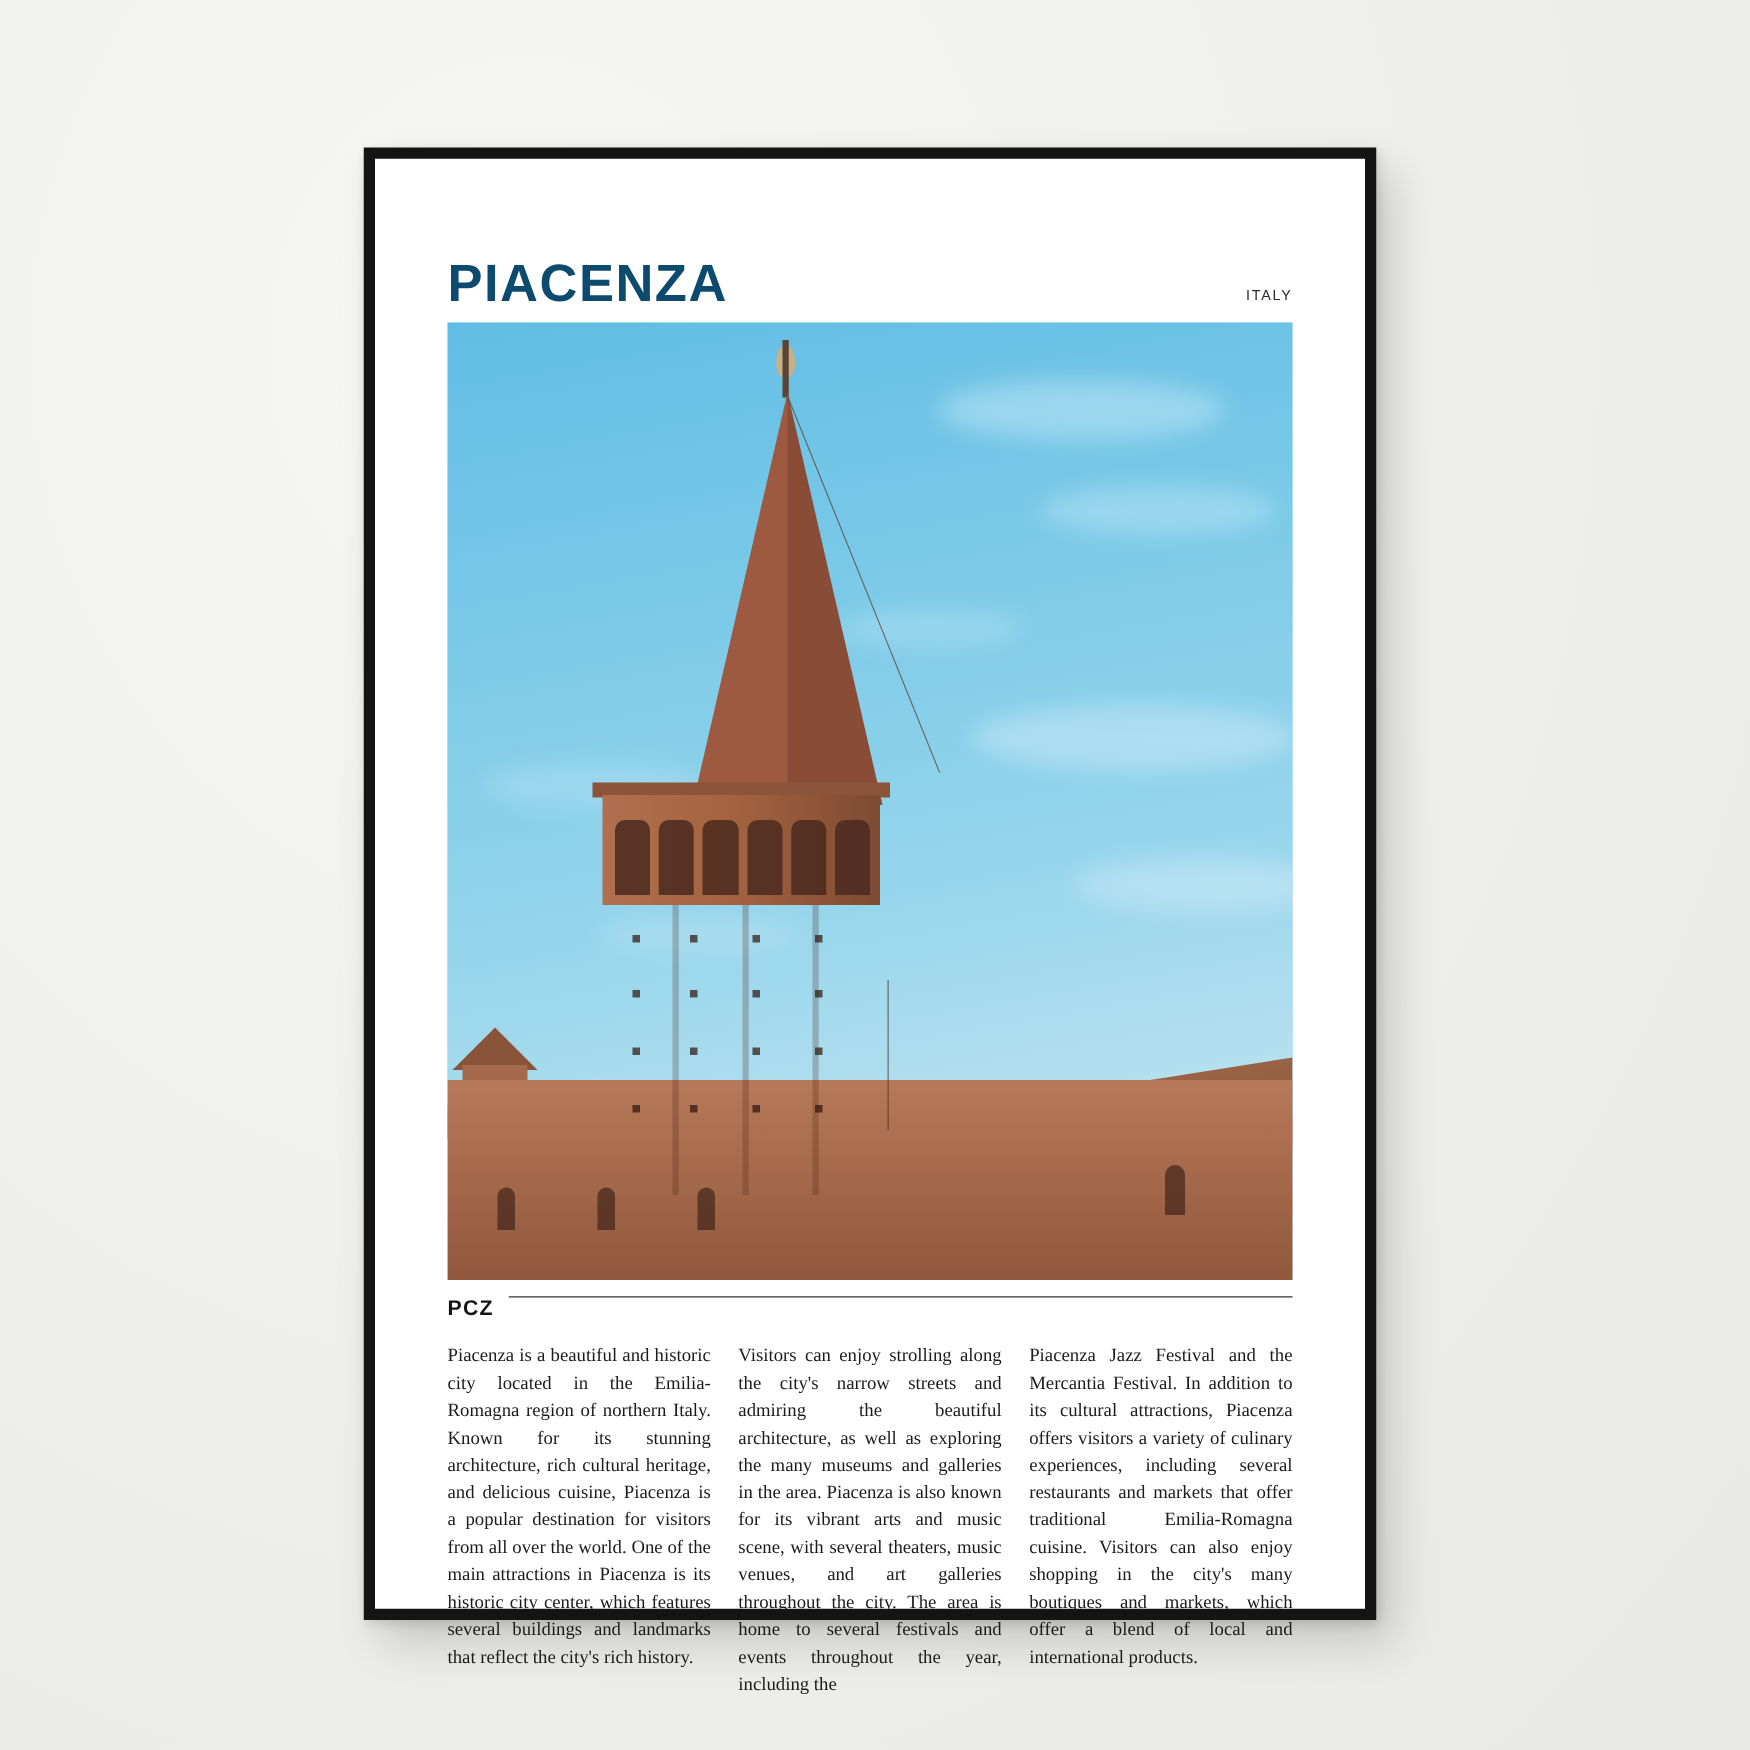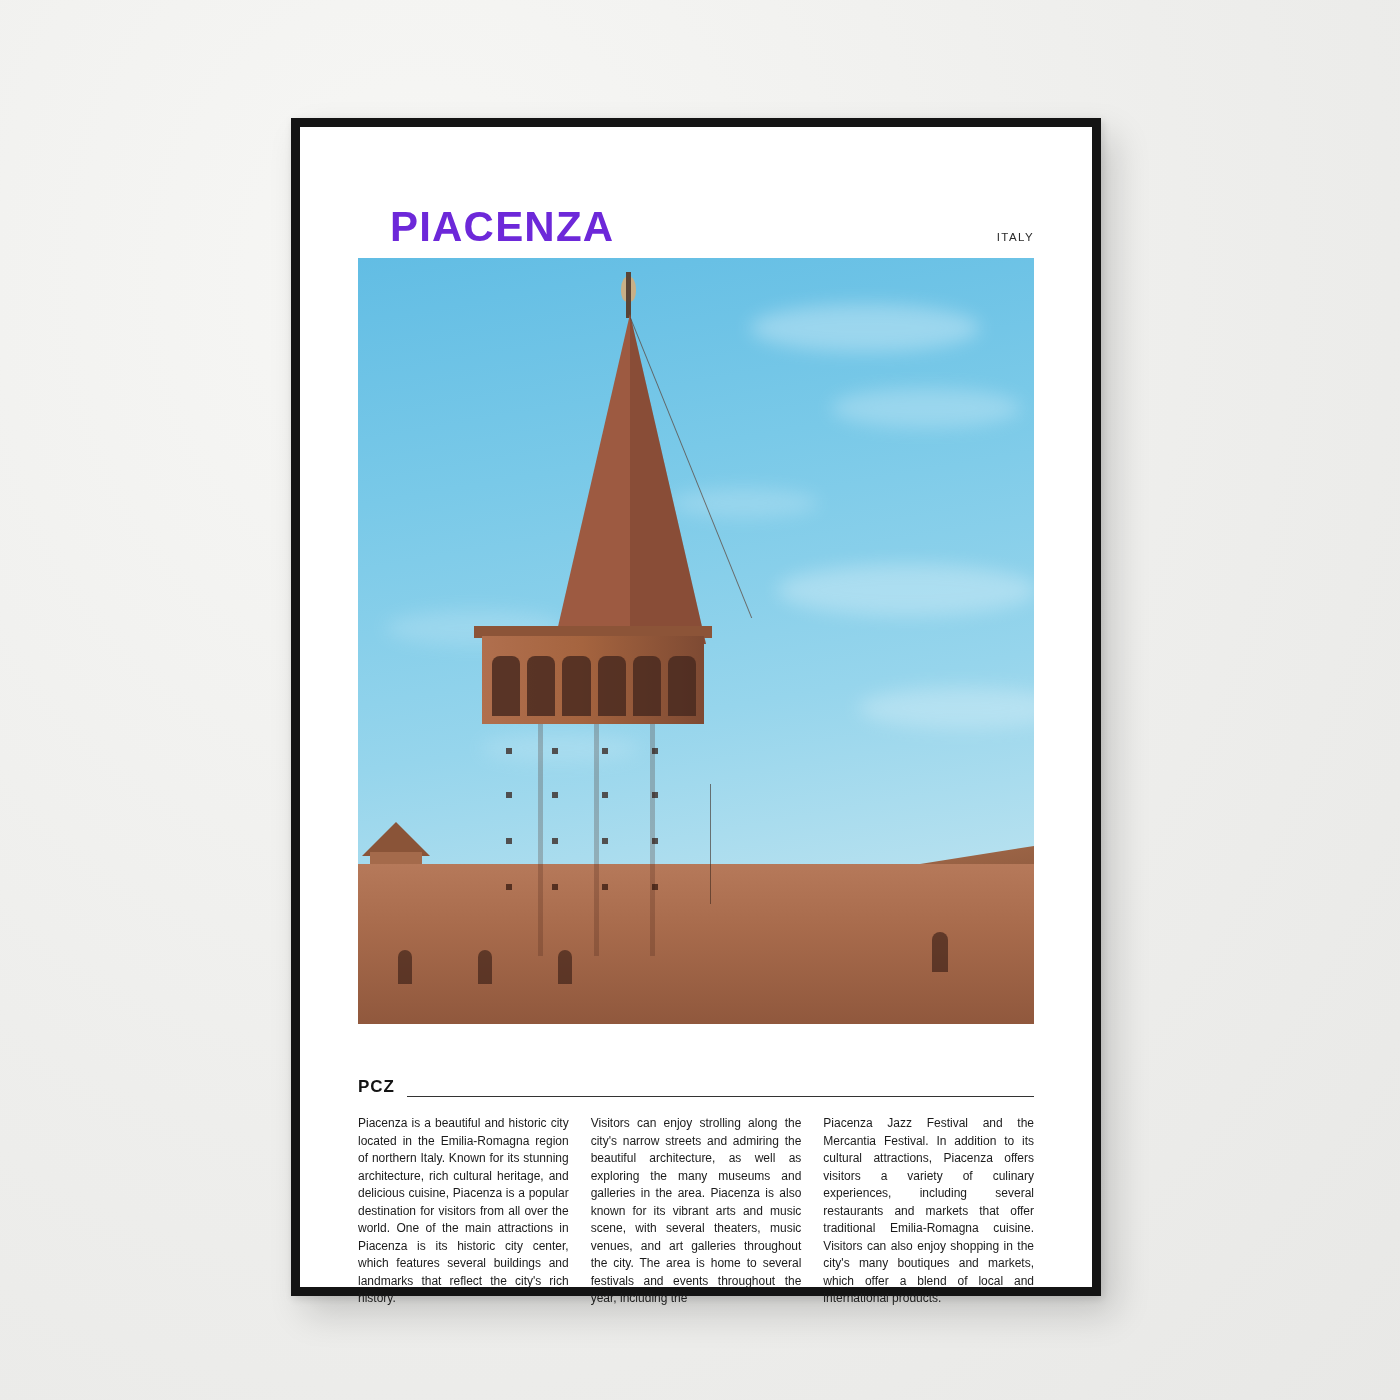--- a/index.html
+++ b/index.html
@@ -54,23 +54,22 @@
     display: flex;
     align-items: flex-end;
     justify-content: space-between;
     padding-bottom: 10px;
   }
   .poster-title {
     font-family: "Liberation Sans", sans-serif;
     font-weight: bold;
     font-size: 42px;
     letter-spacing: 1.2px;
-    color: #6d28d9;
+    color: #0c4a6e;
     line-height: 1;
-    margin-left: 32px;
   }
   .poster-country {
     font-family: "Liberation Sans", sans-serif;
     font-size: 11.5px;
     letter-spacing: 1.4px;
     color: #2a2a2a;
     padding-bottom: 5px;
     margin-top: 26px;
   }
 
@@ -269,24 +268,23 @@
     left: 352px;
     bottom: 120px;
     width: 1px;
     height: 120px;
     background: rgba(60,40,30,.6);
   }
 
   
   .code-row {
     display: flex;
-    align-items: flex-end;
+    align-items: flex-start;
     gap: 12px;
     padding-top: 13px;
-    margin-top: 40px;
   }
   .code-text {
     font-family: "Liberation Sans", sans-serif;
     font-weight: bold;
     font-size: 17px;
     letter-spacing: 1px;
     color: #141414;
   }
   .code-rule {
     flex: 1;
@@ -295,22 +293,22 @@
   }
 
   
   .columns {
     display: flex;
     gap: 22px;
     padding-top: 18px;
   }
   .col {
     flex: 1;
-    font-family: Liberation Sans, sans-serif;
-    font-size: 12px;
+    font-family: Liberation Serif, serif;
+    font-size: 15px;
     line-height: 1.46;
     color: #1b1b1b;
     text-align: justify;
     hyphens: auto;
   }
 </style>
 </head>
 <body>
 
 <div id="wall"></div>

